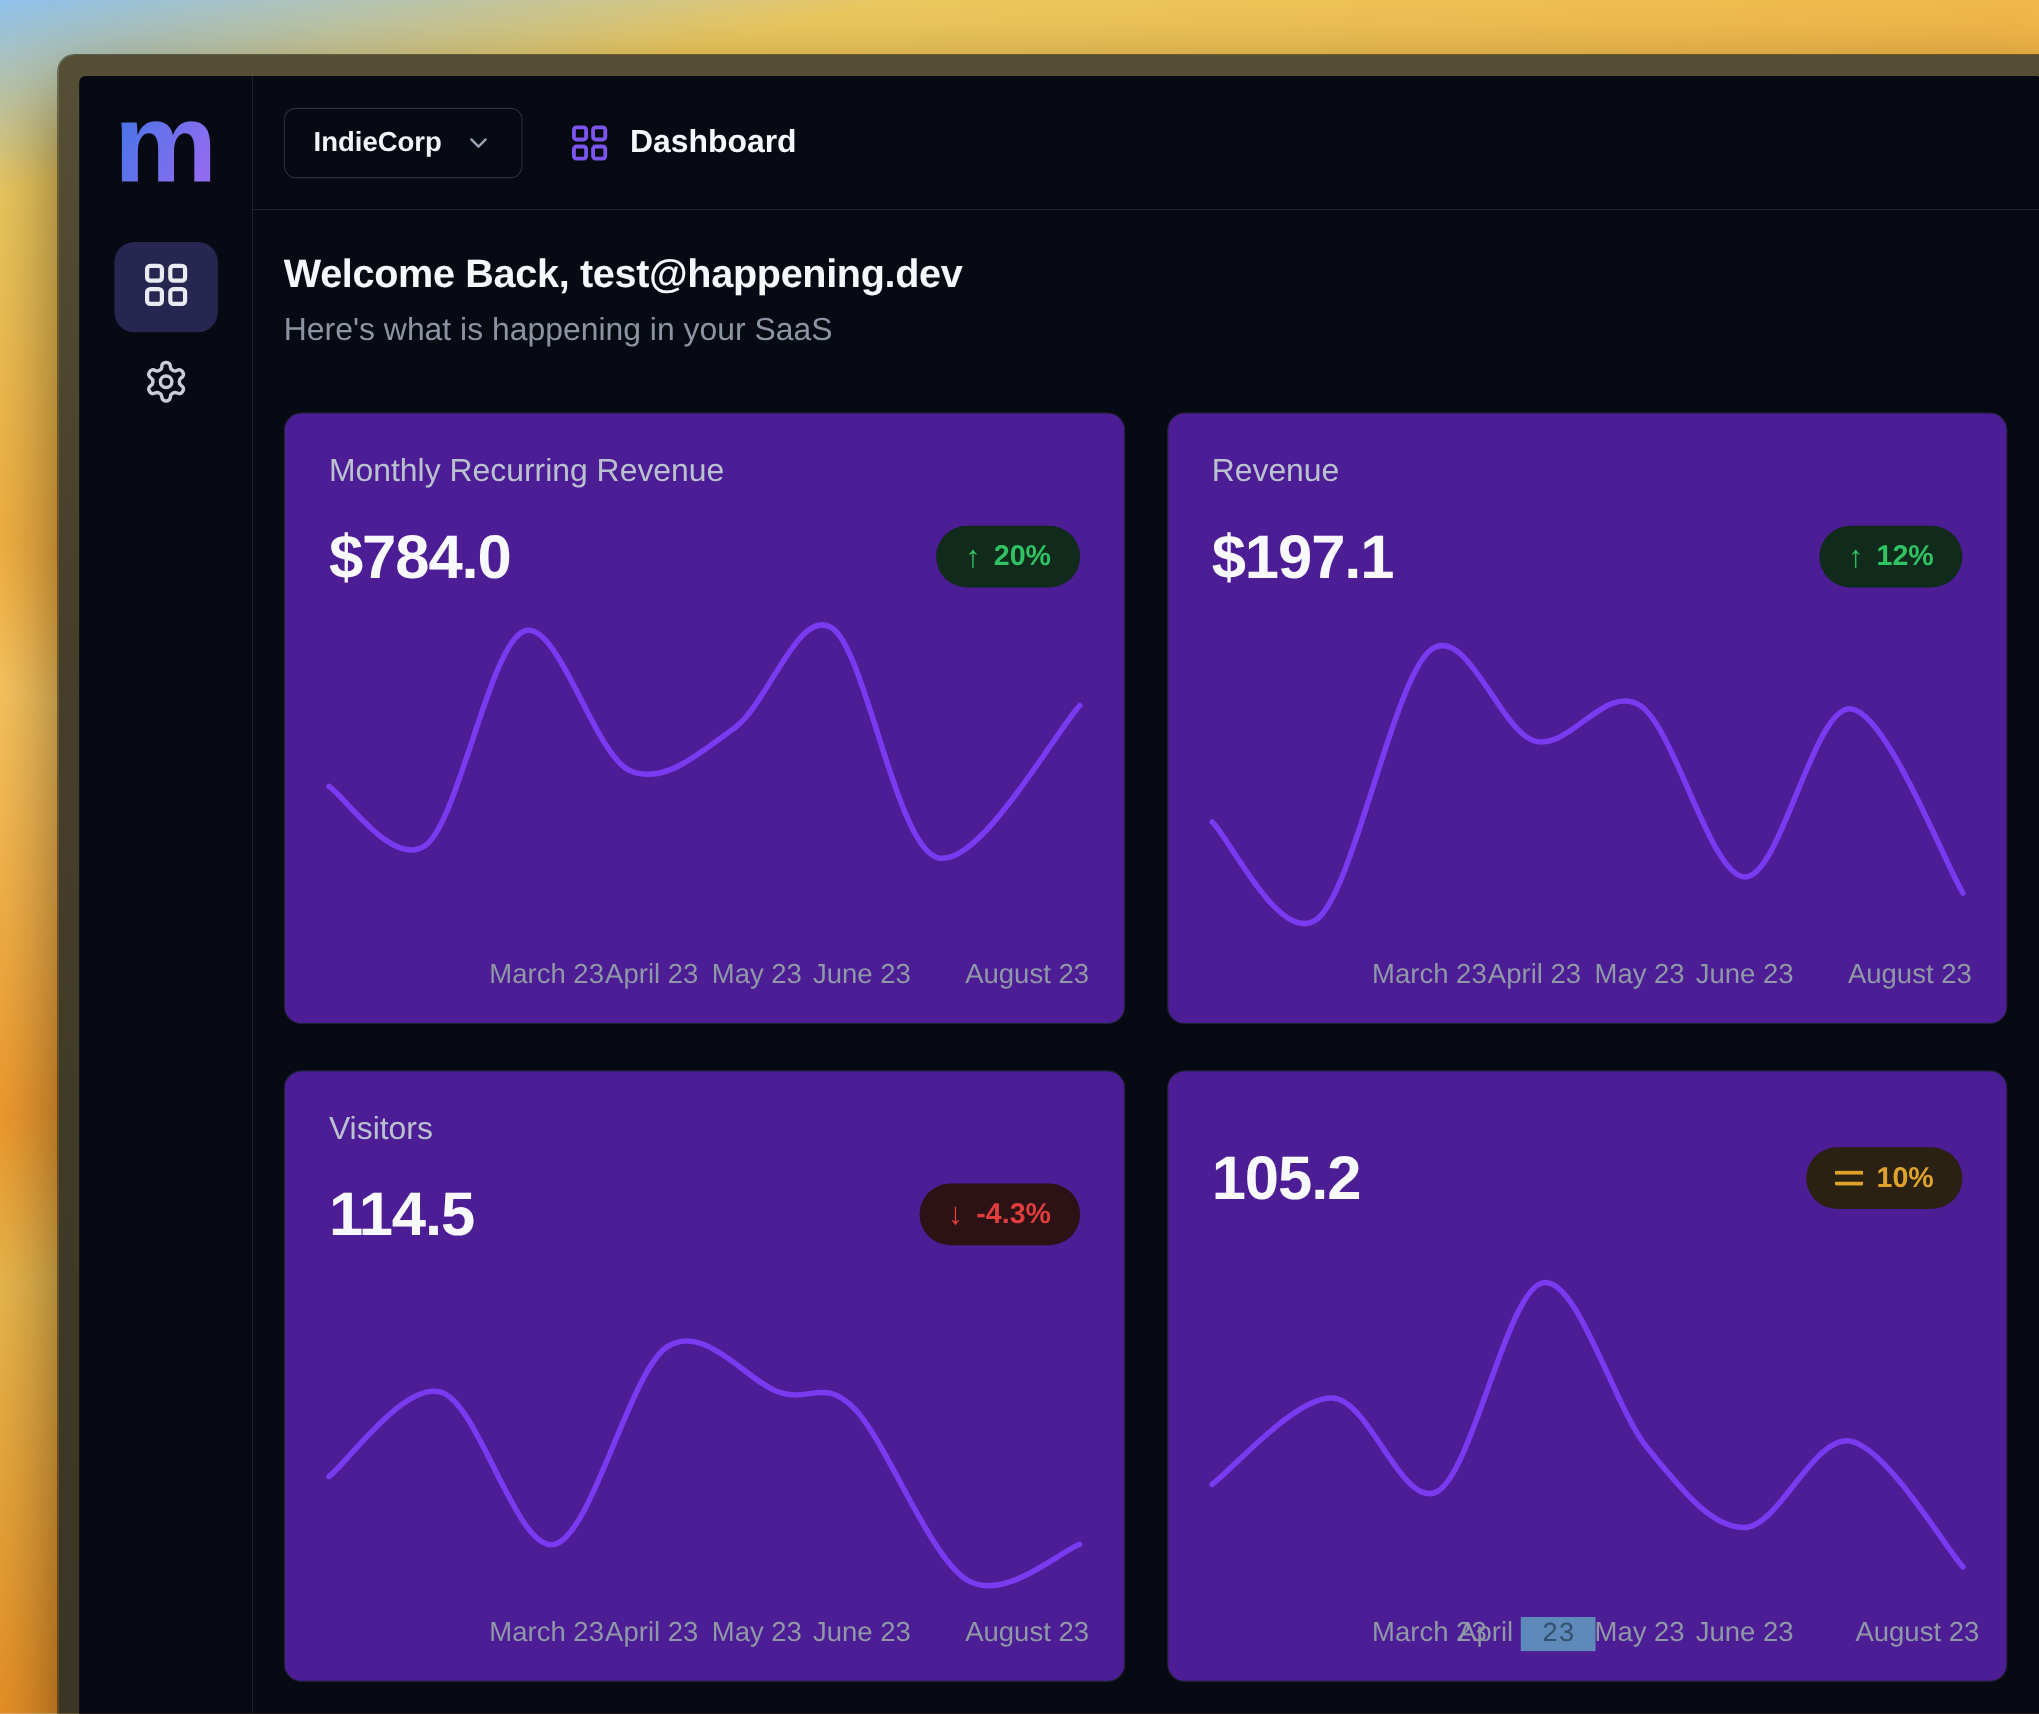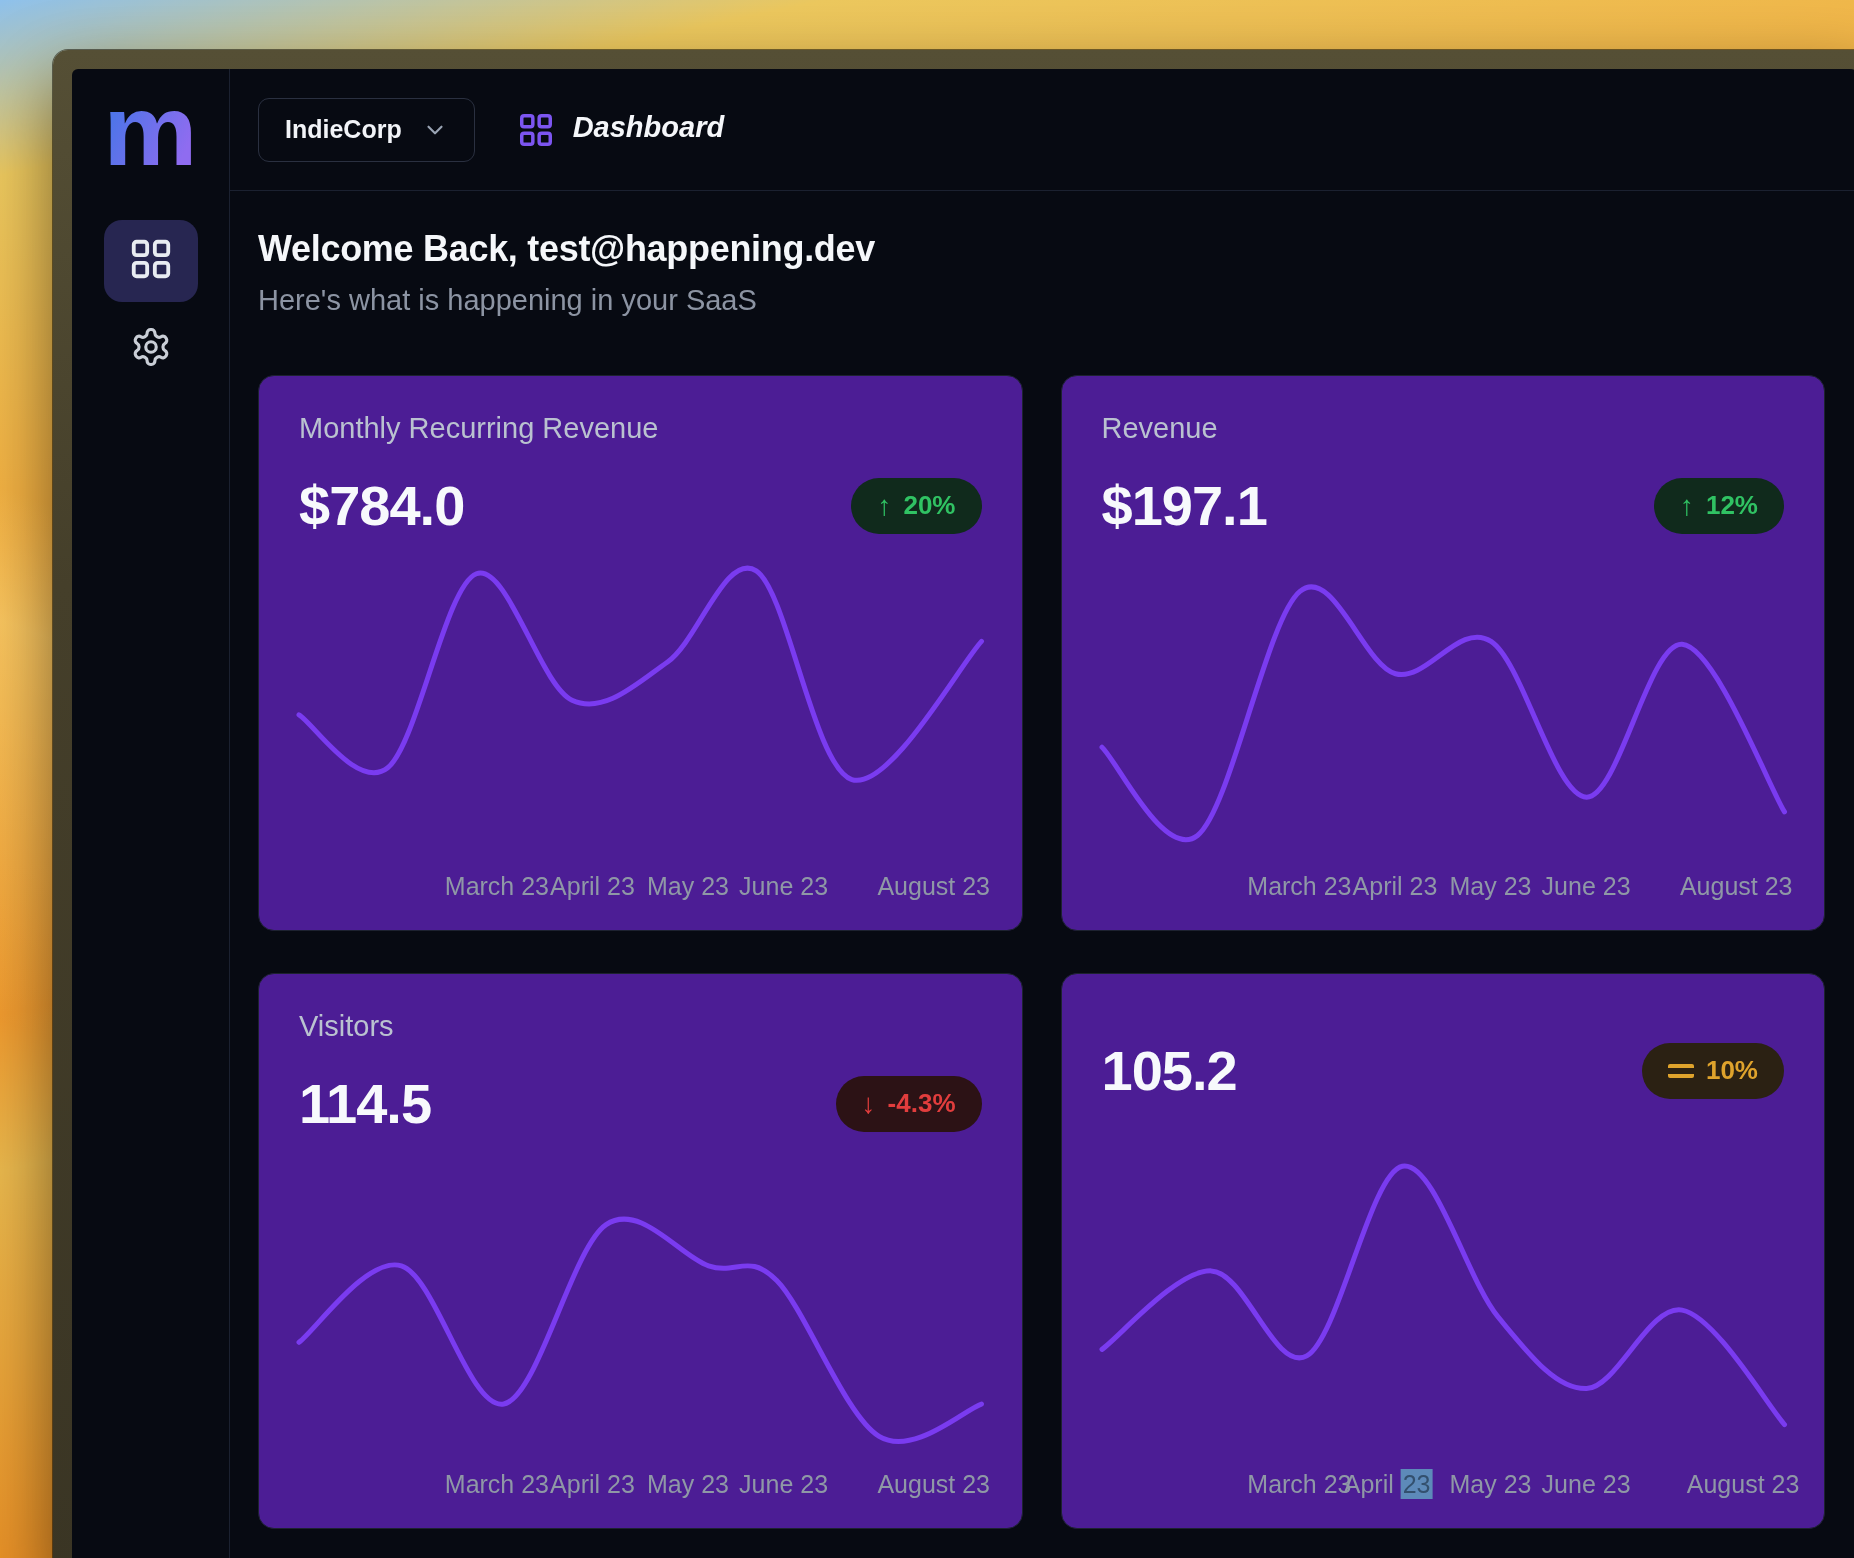--- a/index.html
+++ b/index.html
@@ -63,21 +63,21 @@
     padding:0 32px 0 28px; gap:42px;
   }
   .team-btn {
     display:flex; align-items:center; gap:20px;
     height:64px; padding:0 26px;
     background:transparent; border:1px solid #2a3040; border-radius:11px;
     color:#f2f4f8; font-size:25px; font-weight:600;
     font-family:inherit; cursor:pointer;
   }
   .team-btn .chev { color:#98a2b2; display:flex; }
-  .page-title-group { display:flex; align-items:flex-start; gap:18px;font-style:italic; }
+  .page-title-group { display:flex; align-items:center; gap:18px; }
   .page-title-group .grid-ic { color:var(--accent,#7c55f0); display:flex; }
   .page-title { color:#f5f7fa; font-size:29px; font-weight:600; }
 
   
   .content { flex:1; padding:37px 32px 0 28px; overflow:hidden; }
   .welcome-title { color:#f5f7fa; font-size:36px; font-weight:600; letter-spacing:-.3px; }
   .welcome-subtitle { color:#8c94a3; font-size:29px; margin-top:14px; }
 
   .cards {
     margin-top:58px;
@@ -104,21 +104,21 @@
   .badge.trend-down { color:var(--dn-t,#e23d3d);  background:var(--dn-b,#2c1215); }
   .badge.trend-flat { color:var(--fl-t,#dfa32c);  background:var(--fl-b,#2b2113); }
   .eq-icon { width:26px; height:14px; border-top:4px solid currentColor; border-bottom:4px solid currentColor; border-radius:2px; }
 
   .chart { flex:1; margin-top:24px; position:relative; }
   .chart svg { position:absolute; inset:0; width:100%; height:100%; overflow:visible; }
   .chart path { fill:none; stroke:var(--chart,#7a3bf0); stroke-width:5; stroke-linecap:round; vector-effect:non-scaling-stroke; }
 
   .axis { position:relative; height:28px; margin-top:16px; font-size:25px; color:#8f98a6; flex:none; }
   .axis .axis-label { position:absolute; top:0; transform:translateX(-50%); white-space:nowrap; }
-  .axis .sel { background:var(--sel,#5d8ab9); color:#33506e; padding:1px 2px; }
+  .axis .sel { background:var(--sel,#5d8ab9); color:#33506e; padding:1px 19px;font-family:Liberation Mono, monospace; }
 </style>
 </head>
 <body>
 
 <div class="desktop">
   <div class="window">
     <div class="app">
 
       <aside class="sidebar">
         <div class="logo">m</div>

